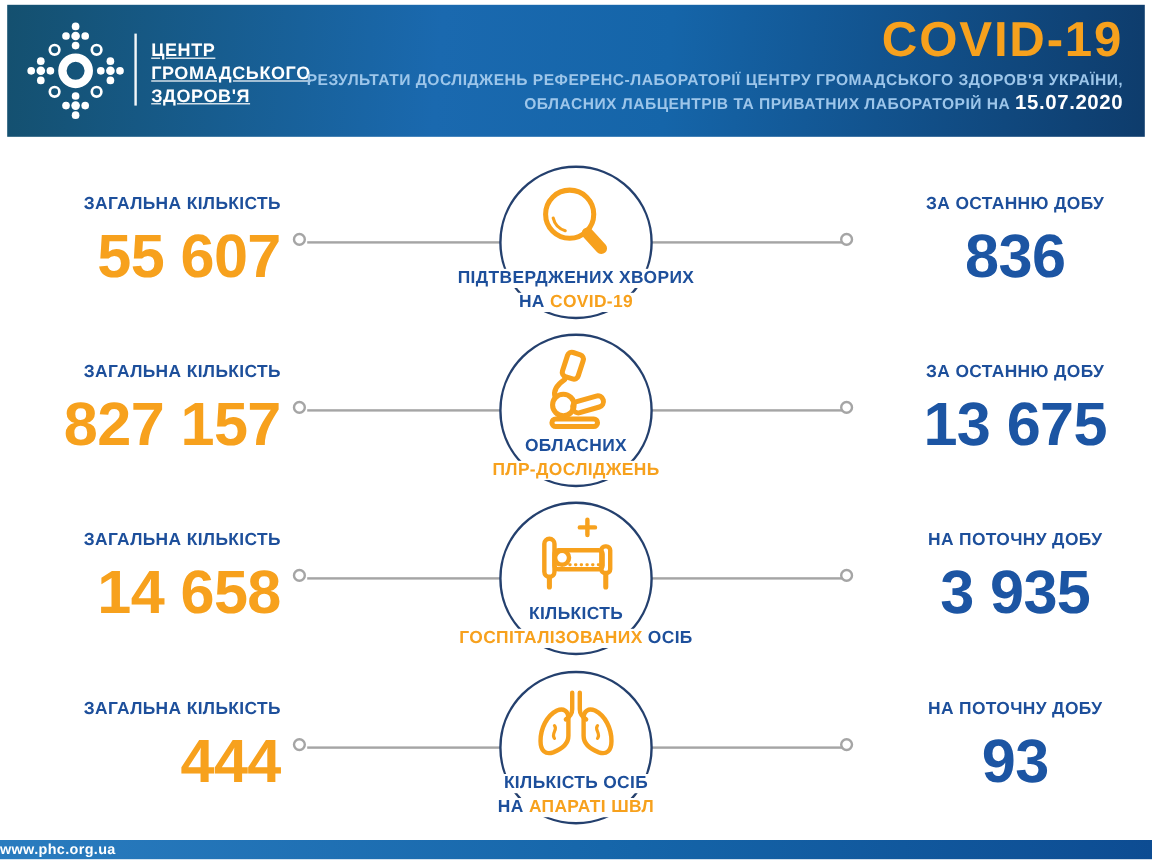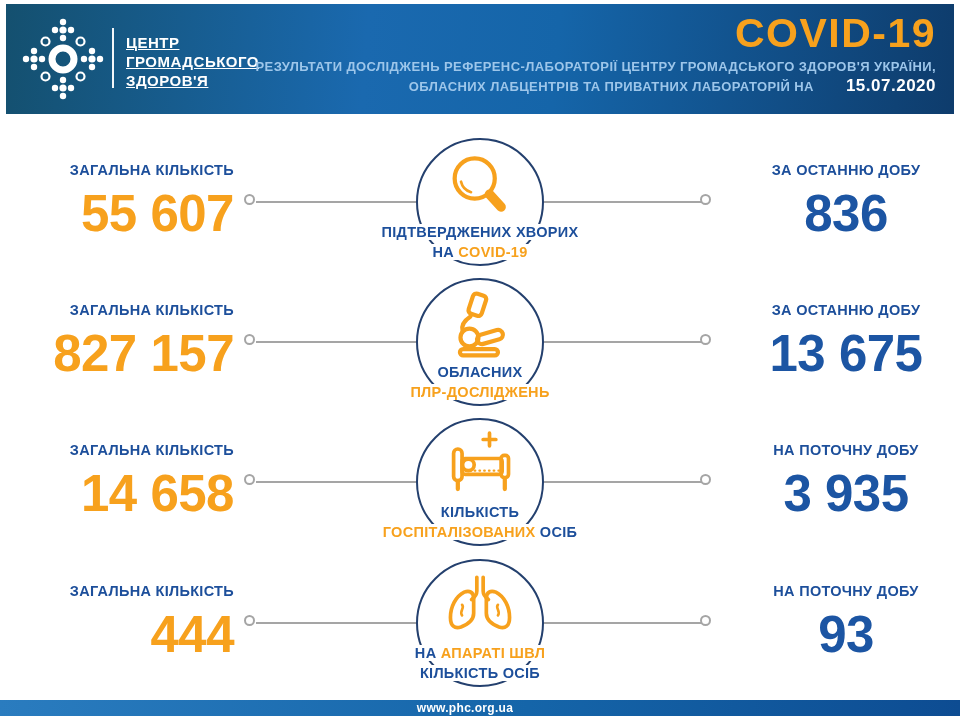--- a/index.html
+++ b/index.html
@@ -13,21 +13,21 @@
   .logo { position:absolute; left:12px; top:10px; width:90px; height:90px; }
   .logo-divider { position:absolute; left:106px; top:24px; width:2px; height:60px;
                   background:rgba(255,255,255,.95); }
   .org-name { position:absolute; left:120px; top:29px; color:#fff; font-weight:bold;
               font-size:15px; line-height:19px; letter-spacing:.5px;text-decoration:underline; }
   .header-right { position:absolute; right:18px; top:5px; text-align:right; }
   .covid-title { font-size:41px; font-weight:bold; color:#F7A11D; line-height:48px;
                  letter-spacing:1.5px; }
   .sub { font-size:13px; font-weight:bold; color:#9DC6EA; letter-spacing:.4px;
          line-height:19px; }
-  .sub .date { font-size:17px; color:#ffffff; letter-spacing:.5px;margin-left:28px; }
+  .sub .date { font-size:17px; color:#ffffff; letter-spacing:.5px; }
 
   
   .row { position:absolute; left:0; width:960px; height:138px; }
   .stat-left  { position:absolute; left:0;  top:0; width:234px; text-align:right; }
   .stat-right { position:absolute; left:733px; top:0; width:226px; text-align:center; }
   .stat-label { position:relative; top:16px; font-size:14.5px; font-weight:bold;
                 color:#1D4F9B; letter-spacing:.3px;margin-top:12px; }
   .stat-value { position:relative; top:24px; font-size:51px; font-weight:bold;
                 line-height:56px; letter-spacing:-.5px; }
   .orange { color:#F7A11D; }
@@ -48,21 +48,21 @@
 
   .caption { position:absolute; left:255px; top:88px; width:450px; text-align:center;
              z-index:3; }
   .cap-line { line-height:19px; }
   .cap-bg { background:#fff; padding:0 4px; font-size:14.5px; font-weight:bold;
             letter-spacing:.3px; white-space:nowrap; }
 
   
   .footer { position:absolute; left:0; top:700px; width:960px; height:16px;
             background:linear-gradient(90deg,#2A7CBF 0%,#1565A9 55%,#0D4C92 100%);
-            text-align:center; }
+            text-align:left; }
   .footer-url { font-size:12px; font-weight:bold; color:#fff; line-height:16px;
                 padding-right:30px; letter-spacing:.3px; }
 
   .icon { stroke:#F7A11D; fill:none; stroke-linecap:round; stroke-linejoin:round; }
 </style>
 </head>
 <body>
 
 <div class="stage">
 
@@ -207,22 +207,22 @@
       <svg width="76" height="76" viewBox="0 0 72 72" class="icon">
         <path d="M33 6 V19 C33 23 31 25 28 27" stroke-width="3.5"></path>
         <path d="M39 6 V19 C39 23 41 25 44 27" stroke-width="3.5"></path>
         <path d="M30 26 C30 20 26 18 21 20 C13 24 8 34 8 44 C8 52 12 55 18 53 C26 50 30 46 30 40 Z" stroke-width="3.5"></path>
         <path d="M42 26 C42 20 46 18 51 20 C59 24 64 34 64 44 C64 52 60 55 54 53 C46 50 42 46 42 40 Z" stroke-width="3.5"></path>
         <path d="M19 32 c3 3 -3 6 0 10" stroke-width="2.5"></path>
         <path d="M53 32 c-3 3 3 6 0 10" stroke-width="2.5"></path>
       </svg>
     </div>
     <div class="caption">
+      <div class="cap-line"><span class="cap-bg blue">КІЛЬКІСТЬ ОСІБ</span></div>
       <div class="cap-line"><span class="cap-bg"><span class="blue">НА </span><span class="orange">АПАРАТІ ШВЛ</span><span class="blue"></span></span></div>
-      <div class="cap-line"><span class="cap-bg blue">КІЛЬКІСТЬ ОСІБ</span></div>
     </div>
     <div class="stat-right">
       <div class="stat-label">НА ПОТОЧНУ ДОБУ</div>
       <div class="stat-value blue-num">93</div>
     </div>
   </section>
 
   <footer class="footer">
     <div class="footer-url">www.phc.org.ua</div>
   </footer>

